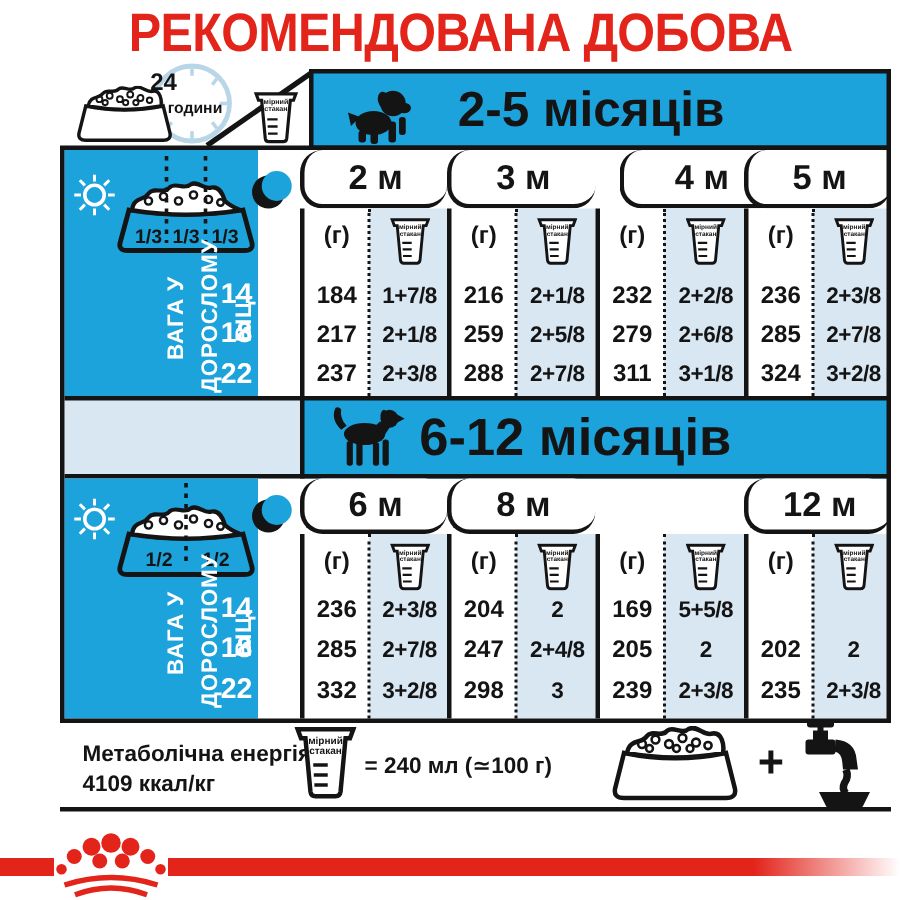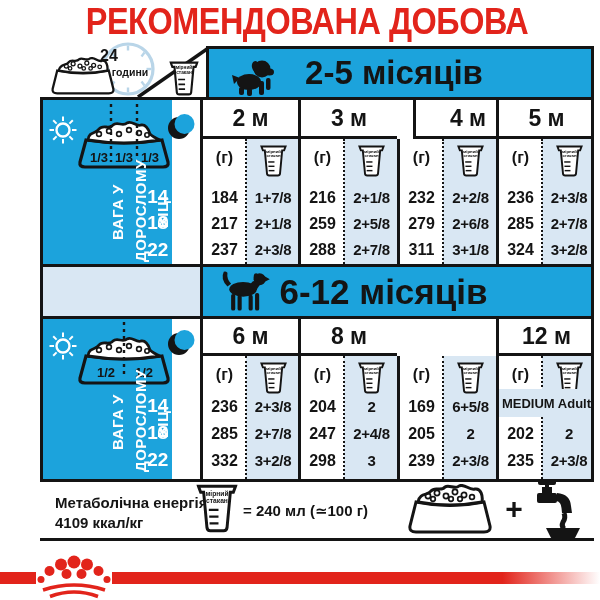--- a/index.html
+++ b/index.html
@@ -15,21 +15,21 @@
   #hdr1{left:206px;top:46px;width:388px;height:54px;background:var(--cyan);
         border:3px solid var(--ink);display:flex;align-items:center;}
   #hdr1 .htxt,#hdr2 .htxt{flex:1;text-align:center;font-weight:700;color:var(--ink);}
   #hdr1 .htxt{font-size:33px;padding-right:12px;}
   #hdr2{left:200px;top:264px;width:394px;height:55px;background:var(--cyan);
         border:3px solid var(--ink);border-right:none;display:flex;align-items:center;}
   #hdr2 .htxt{font-size:35px;padding-right:30px;}
   
   .mh{position:absolute;height:39px;background:#fff;border-left:3px solid var(--ink);
       border-bottom:3px solid var(--ink);box-sizing:border-box;display:flex;align-items:center;
-      justify-content:center;font-size:23px;font-weight:700;top:100px;}
+      justify-content:center;font-size:23px;font-weight:700;top:100px;border-radius:15px;}
   .mh.t2{top:319px;height:37px;}
   
   .mb{position:absolute;box-sizing:border-box;border-left:3px solid var(--ink);
       background:linear-gradient(90deg,#fff 0,#fff 43px,var(--lb) 43px);}
   .mb.b1{top:139px;height:125px;}
   .mb.b2{top:356px;height:123px;}
   .dotline{position:absolute;left:42px;top:0;bottom:0;border-left:2px dotted var(--ink);}
   .gunit{position:absolute;left:0;width:43px;top:10px;text-align:center;font-weight:700;font-size:16px;}
   .cupbox{position:absolute;left:45px;right:0;top:6px;display:flex;justify-content:center;}
   .cup{width:27px;height:32px;}
@@ -363,37 +363,36 @@
     <span class="gunit">(г)</span>
     <div class="dotline"></div>
     <div class="cupbox">
       <svg class="cup" viewBox="0 0 56 66">
           <use href="#cup-sym"></use>
           <text class="ct" x="28" y="16">мірний</text>
           <text class="ct" x="28" y="25">стакан</text>
         </svg>
     </div>
     <span class="gval" style="top:37px">169</span>
-    <span class="cval" style="top:37px">6+5/8</span>
+    <span class="cval" style="top:37px">5+5/8</span>
     <span class="gval" style="top:64px">205</span>
     <span class="cval" style="top:64px">2</span>
     <span class="gval" style="top:91px">239</span>
     <span class="cval" style="top:91px">2+3/8</span>
   </div>
   <div class="mb b2" style="left:496px;width:98px">
     <span class="gunit">(г)</span>
     <div class="dotline"></div>
     <div class="cupbox">
       <svg class="cup" viewBox="0 0 56 66">
           <use href="#cup-sym"></use>
           <text class="ct" x="28" y="16">мірний</text>
           <text class="ct" x="28" y="25">стакан</text>
         </svg>
     </div>
-    <div class="medcell">MEDIUM Adult</div>
     <span class="gval" style="top:64px">202</span>
     <span class="cval" style="top:64px">2</span>
     <span class="gval" style="top:91px">235</span>
     <span class="cval" style="top:91px">2+3/8</span>
   </div>
 
   <div class="abs" id="outer"></div>
 
   <div class="abs ftxt" style="left:55px;top:493px;width:190px">Метаболічна енергія:</div>
   <div class="abs ftxt" style="left:55px;top:513px;width:190px">4109 ккал/кг</div>

